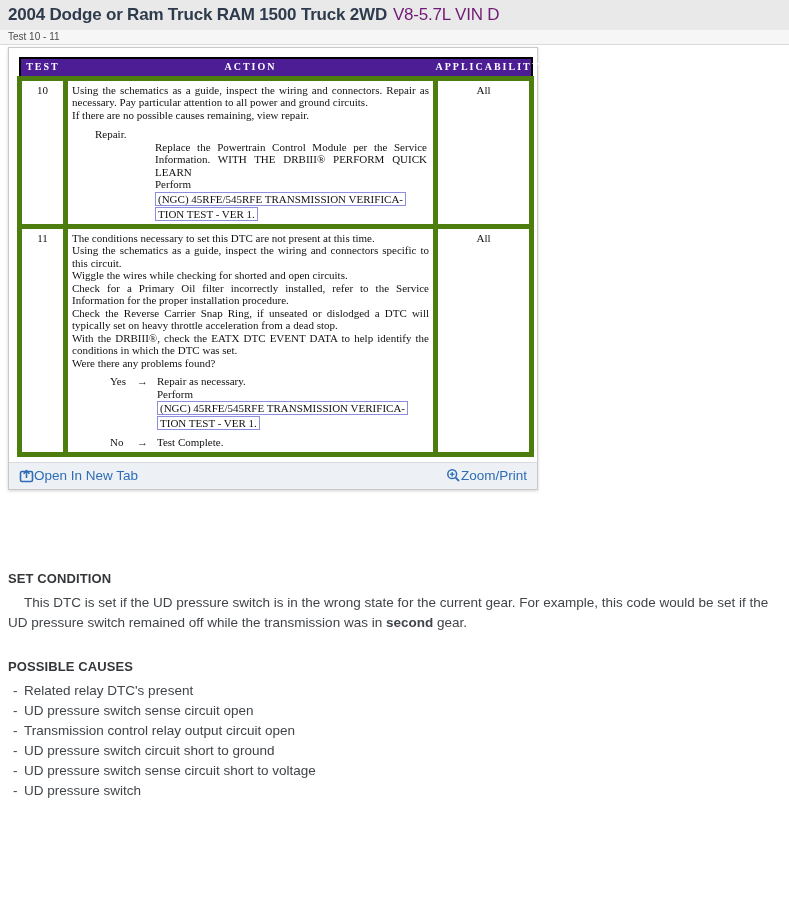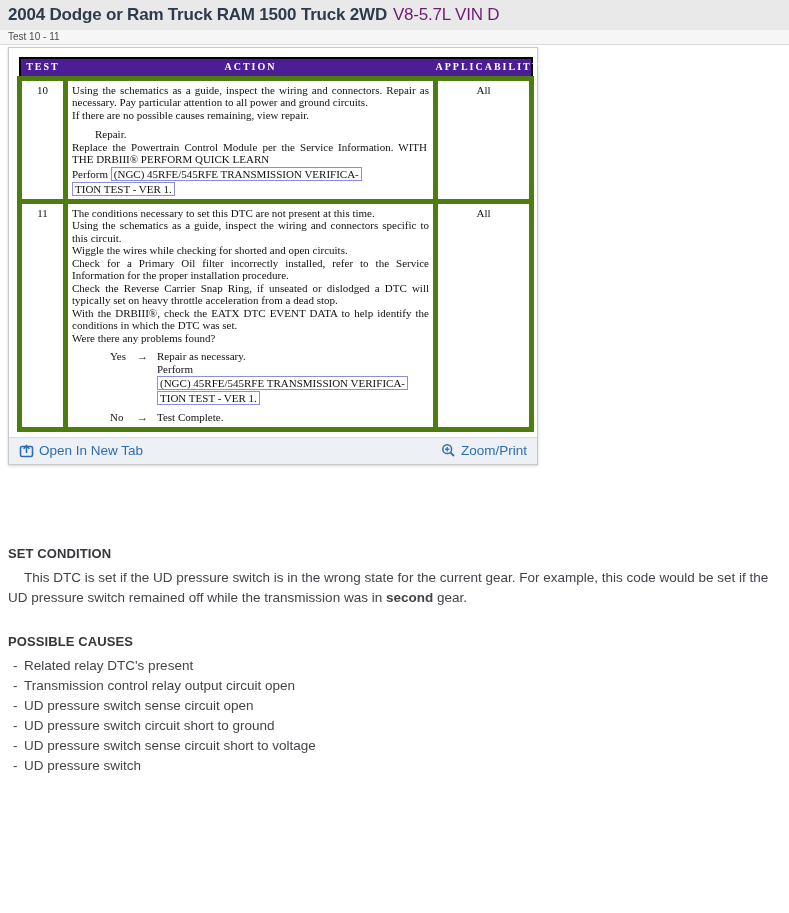--- a/index.html
+++ b/index.html
@@ -75,21 +75,21 @@
   table.scan td {
     border: 5px solid #4d7c0f;
     vertical-align: top;
     padding: 3px 4px;
   }
   td.test-num { text-align: center; font-weight: normal; }
   td.app-cell { text-align: center; }
   td.action-cell { text-align: justify; }
   .action-cell .gap { height: 7px; }
   .ind1 { margin-left: 23px; text-align: left; }
-  .ind2 { margin-right: 2px; text-align: justify; }
+  .ind2 { margin-left: 83px; margin-right: 2px; text-align: justify; }
   .linkbox {
     border: 1px solid #8d8ddb;
     padding: 0 2px;
     display: inline-block;
     line-height: 12px;
     margin-top: 1px;
   }
   .decision { display: flex; margin-left: 38px; margin-top: 6px; }
   .dec-label { width: 27px; flex: none; }
   .dec-arrow { width: 20px; flex: none; text-align: left; }
@@ -103,21 +103,20 @@
     border-top: 1px solid #d7dce2;
     height: 27px;
     display: flex;
     align-items: center;
     justify-content: space-between;
     padding: 0 10px;
   }
   .flink {
     display: flex;
     align-items: center;
-    gap: 5px;
     color: #2e6db4;
     font-size: 13.5px;
     text-decoration: none;
     cursor: pointer;
   }
   .flink svg { display: block; }
 
   
   .docbody {
     padding: 0 8px;
@@ -265,22 +264,22 @@
 
   <div class="sec">
     <div class="sec-heading">SET CONDITION</div>
     <div class="sec-para"><span>This DTC is set if the UD pressure switch is in the wrong state for the current gear. For example, this code would be set if the UD pressure switch remained off while the transmission was in </span><b>second</b><span> gear.</span></div>
   </div>
 
   <div class="sec">
     <div class="sec-heading">POSSIBLE CAUSES</div>
     <ul class="causes">
       <li>Related relay DTC's present</li>
+      <li>UD pressure switch sense circuit open</li>
       <li>Transmission control relay output circuit open</li>
-      <li>UD pressure switch sense circuit open</li>
       <li>UD pressure switch circuit short to ground</li>
       <li>UD pressure switch sense circuit short to voltage</li>
       <li>UD pressure switch</li>
 
     </ul>
   </div>
 
 </div>
 
 </body></html>

